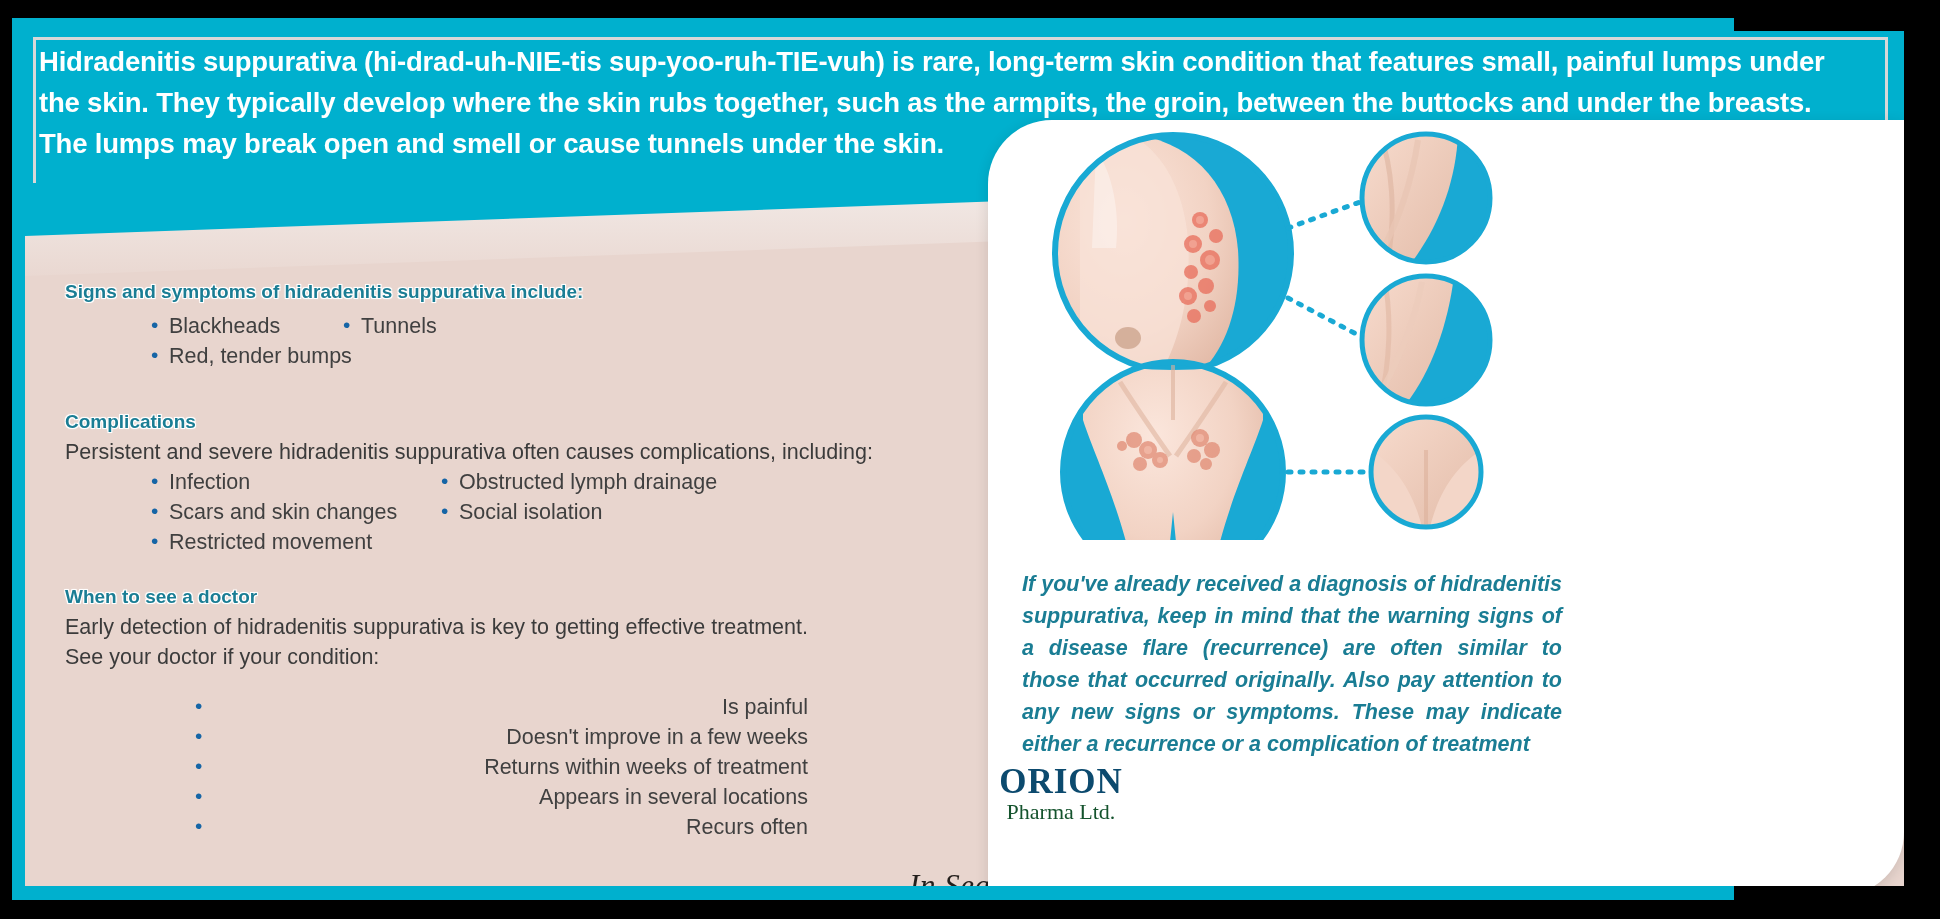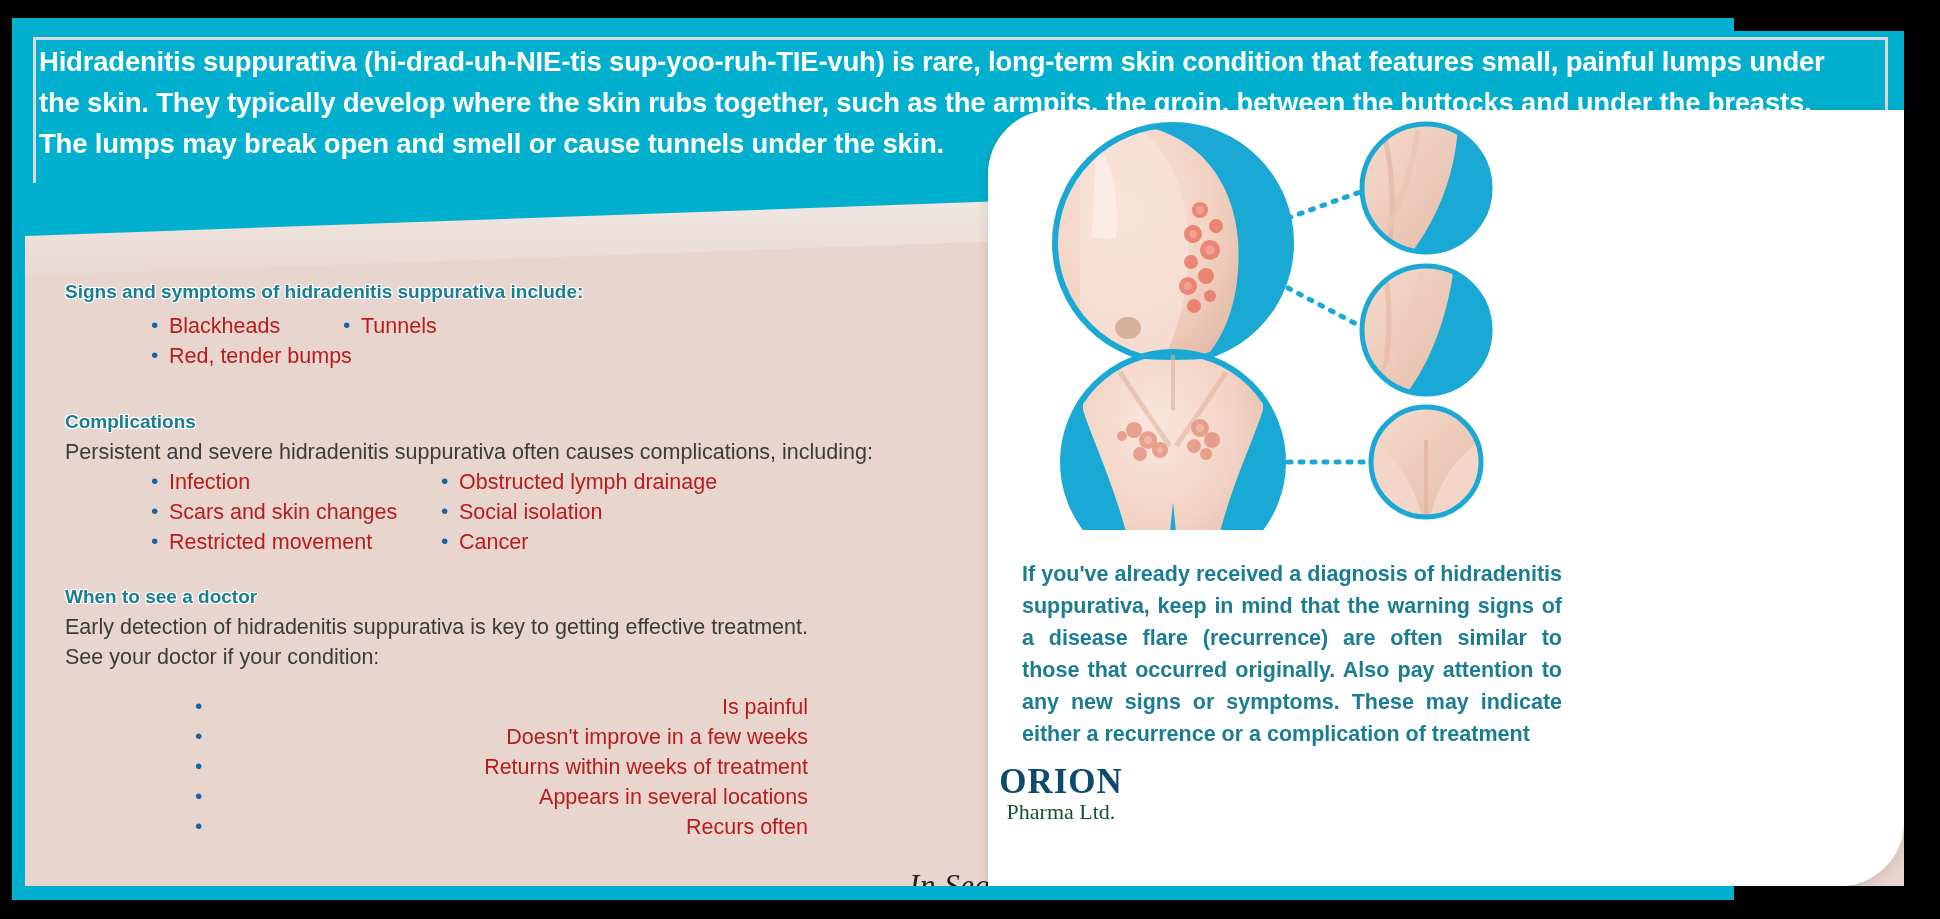--- a/index.html
+++ b/index.html
@@ -49,21 +49,21 @@
 
   .sec-head {
     color:#1a7d94; font-weight:bold; font-size:19px;
     text-shadow: 0 0 3px #fff, 1px 1px 0 #fff, -1px -1px 0 #fff, 1px -1px 0 #fff, -1px 1px 0 #fff;
     margin-bottom:4px;
   }
   .sec-para { color:#3b3b3b; font-size:21.5px; line-height:30px; }
 
   .bullets { list-style:none; }
   .bullets li {
-    color:#b91c1c; font-size:21.5px; line-height:30px;
+    color:#404040; font-size:21.5px; line-height:30px;
     position:relative; padding-left:18px; white-space:nowrap;
   }
   .bullets li::before {
     content:"\2022"; color:#1565a6; position:absolute; left:0; top:-1px;
     font-size:21px;
   }
 
   .cols { display:flex; }
 
   
@@ -84,25 +84,26 @@
   .logo-words { position:absolute; left:0; top:48px; width:160px; text-align:center; z-index:3; }
   .logo-orion { font-family:"Liberation Serif", serif; font-weight:bold; font-size:35px; color:#0c4a6e; letter-spacing:1px; line-height:35px; }
   .logo-pharma { font-family:"Liberation Serif", serif; font-size:22px; color:#14532d; line-height:26px; }
   .logo-tag {
     font-family:"Liberation Serif", serif; font-style:italic; font-size:31px;
     color:#231f1c; margin-top:4px; letter-spacing:0.5px;
   }
 
   
   .card {
-    position:absolute; left:963px; top:79px; width:916px; height:776px;
+    position:absolute; left:963px; top:89px; width:916px; height:776px;
     background:#ffffff;
     border-top-left-radius:64px; border-bottom-right-radius:64px;
     box-shadow:0 3px 14px rgba(0,0,0,0.12);
     overflow:hidden;
+    font-style:italic;
   }
   .illus { position:absolute; left:0; top:0; width:916px; height:420px; }
   .card-note {
     position:absolute; left:34px; top:448px; width:540px;
     color:#1a7d94; font-weight:bold; font-size:21.5px; line-height:32px;
     text-align:justify;
   }
 </style>
 </head>
 <body>
@@ -136,21 +137,20 @@
           <div class="sec-para">Persistent and severe hidradenitis suppurativa often causes complications, including:</div>
           <div class="cols" id="comp-cols">
             <ul class="bullets c1">
               <li>Infection</li>
               <li>Scars and skin changes</li>
               <li>Restricted movement</li>
             </ul>
             <ul class="bullets c2">
               <li>Obstructed lymph drainage</li>
               <li>Social isolation</li>
-              <li>Cancer</li>
             </ul>
           </div>
         </div>
 
         <div id="sec-doctor">
           <div class="sec-head">When to see a doctor</div>
           <div class="sec-para">Early detection of hidradenitis suppurativa is key to getting effective treatment.</div>
           <div class="sec-para">See your doctor if your condition:</div>
           <ul class="bullets" id="doc-bullets">
             <li>Is painful</li>

